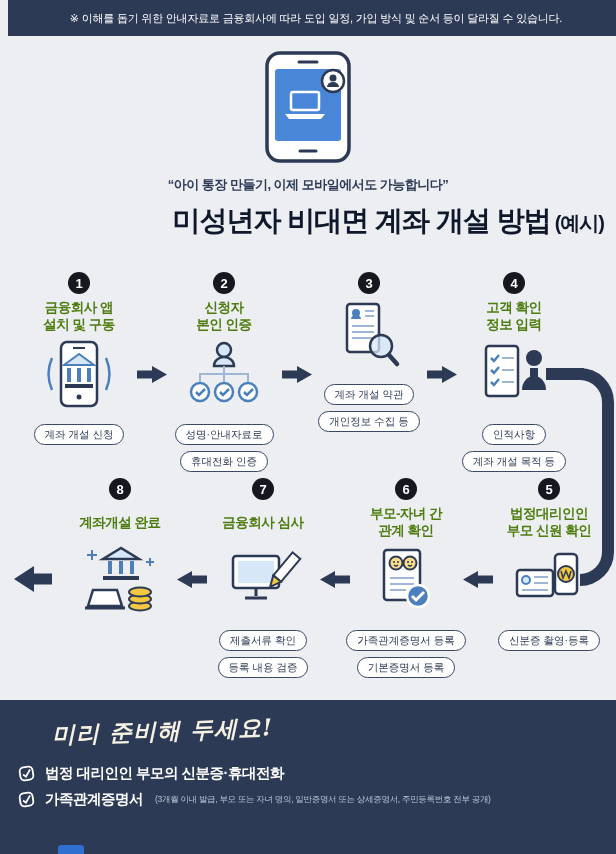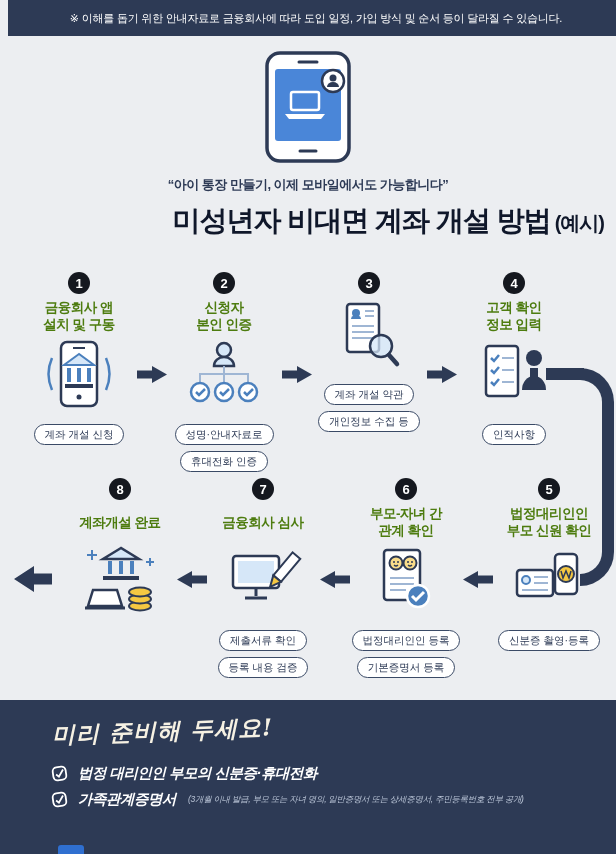--- a/index.html
+++ b/index.html
@@ -41,21 +41,21 @@
   .arrow svg{display:block;fill:#2d3a55;}
   .connector{position:absolute;left:546px;top:368px;width:38px;height:12px;background:#2d3a55;}
   .curve{position:absolute;right:2px;top:368px;width:34px;height:218px;
     border:12px solid #2d3a55;border-left:none;border-radius:0 110px 110px 0;box-sizing:border-box;}
 
   
   .footer{position:absolute;left:0;top:700px;width:616px;height:154px;background:#2d3a55;color:#fff;}
   .footer-title{margin:16px 0 10px 52px;display:inline-block;
     font-family:"DejaVu Serif","Liberation Serif",serif;font-style:italic;font-weight:700;
     font-size:23px;color:#f6f1e3;letter-spacing:1px;transform:rotate(-2deg);}
-  .check-item{display:flex;align-items:center;padding-left:51px;margin-top:7px;white-space:nowrap;font-style:italic;}
+  .check-item{display:flex;align-items:center;padding-left:18px;margin-top:7px;white-space:nowrap;}
   .check-icon{width:20px;height:18px;margin-right:7px;display:flex;align-items:center;}
   .check-bold{font-size:14.5px;font-weight:700;letter-spacing:-0.5px;}
   .check-detail{font-size:8.5px;color:#b9c4d6;margin-left:12px;letter-spacing:-0.3px;}
 
   .bottom-accent{position:absolute;left:58px;bottom:0;width:26px;height:9px;background:#2f6fd0;border-radius:3px 3px 0 0;}
 </style>
 </head>
 <body>
 
 <div class="canvas">
@@ -164,20 +164,21 @@
         <path d="M17 32 l3 3 l5 -6" stroke="#4b80bd" stroke-width="2.5" fill="none"></path>
         <line x1="28" y1="32" x2="40" y2="32" stroke="#9fb6d4" stroke-width="2"></line>
         <path d="M17 44 l3 3 l5 -6" stroke="#4b80bd" stroke-width="2.5" fill="none"></path>
         <line x1="28" y1="44" x2="40" y2="44" stroke="#9fb6d4" stroke-width="2"></line>
         <circle cx="60" cy="20" r="8" fill="#2d3a55"></circle>
         <path d="M48 52 a12 14 0 0 1 24 0 z" fill="#2d3a55"></path>
         <rect x="56" y="30" width="8" height="16" fill="#2d3a55"></rect>
       </svg>
     </div>
     <div class="tag">인적사항</div>
+    <div class="tag">계좌 개설 목적 등</div>
   </div>
 
   <div class="step row2 s8">
     <div class="num">8</div>
     <div class="lbl">
         <span>계좌개설 완료</span>
         <span></span>
       </div>
     <div class="icon-wrap">
       <svg width="80" height="74" viewBox="0 0 80 74">
@@ -237,21 +238,21 @@
         <circle cx="42" cy="18" r="1" fill="#2d3a55"></circle>
           <circle cx="46" cy="18" r="1" fill="#2d3a55"></circle>
         <path d="M42 21 q2 2 4 0" stroke="#2d3a55" stroke-width="1.2" fill="none"></path>
         <line x1="24" y1="34" x2="48" y2="34" stroke="#9fb6d4" stroke-width="2"></line>
         <line x1="24" y1="40" x2="48" y2="40" stroke="#9fb6d4" stroke-width="2"></line>
         <line x1="24" y1="46" x2="40" y2="46" stroke="#9fb6d4" stroke-width="2"></line>
         <circle cx="52" cy="52" r="11" fill="#4b80bd" stroke="#fff" stroke-width="2.5"></circle>
         <path d="M46 52 l4 4 l8 -8" stroke="#fff" stroke-width="3" fill="none"></path>
       </svg>
     </div>
-    <div class="tag">법정대리인인 등록</div>
+    <div class="tag">가족관계증명서 등록</div>
     <div class="tag">기본증명서 등록</div>
   </div>
 
   <div class="step row2 s5">
     <div class="num">5</div>
     <div class="lbl">
         <span>법정대리인인</span>
         <span>부모 신원 확인</span>
       </div>
     <div class="icon-wrap">

